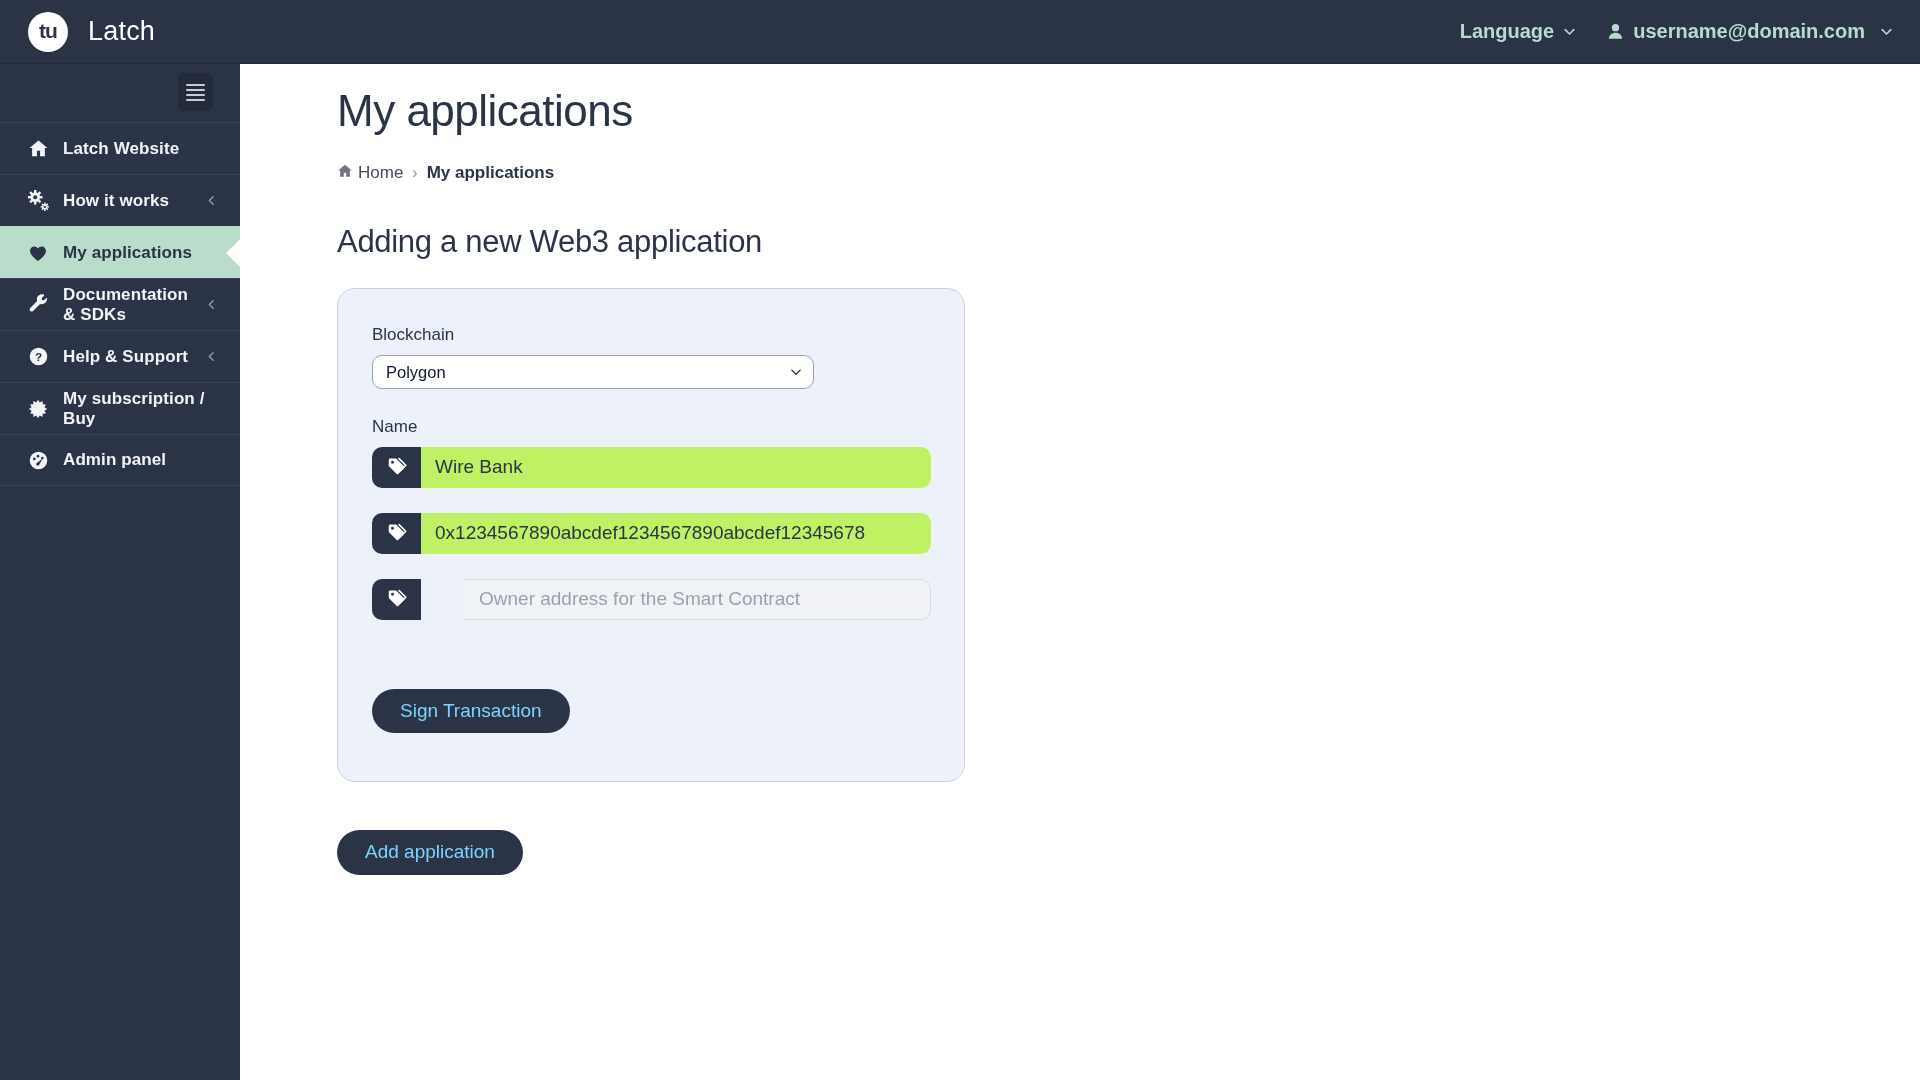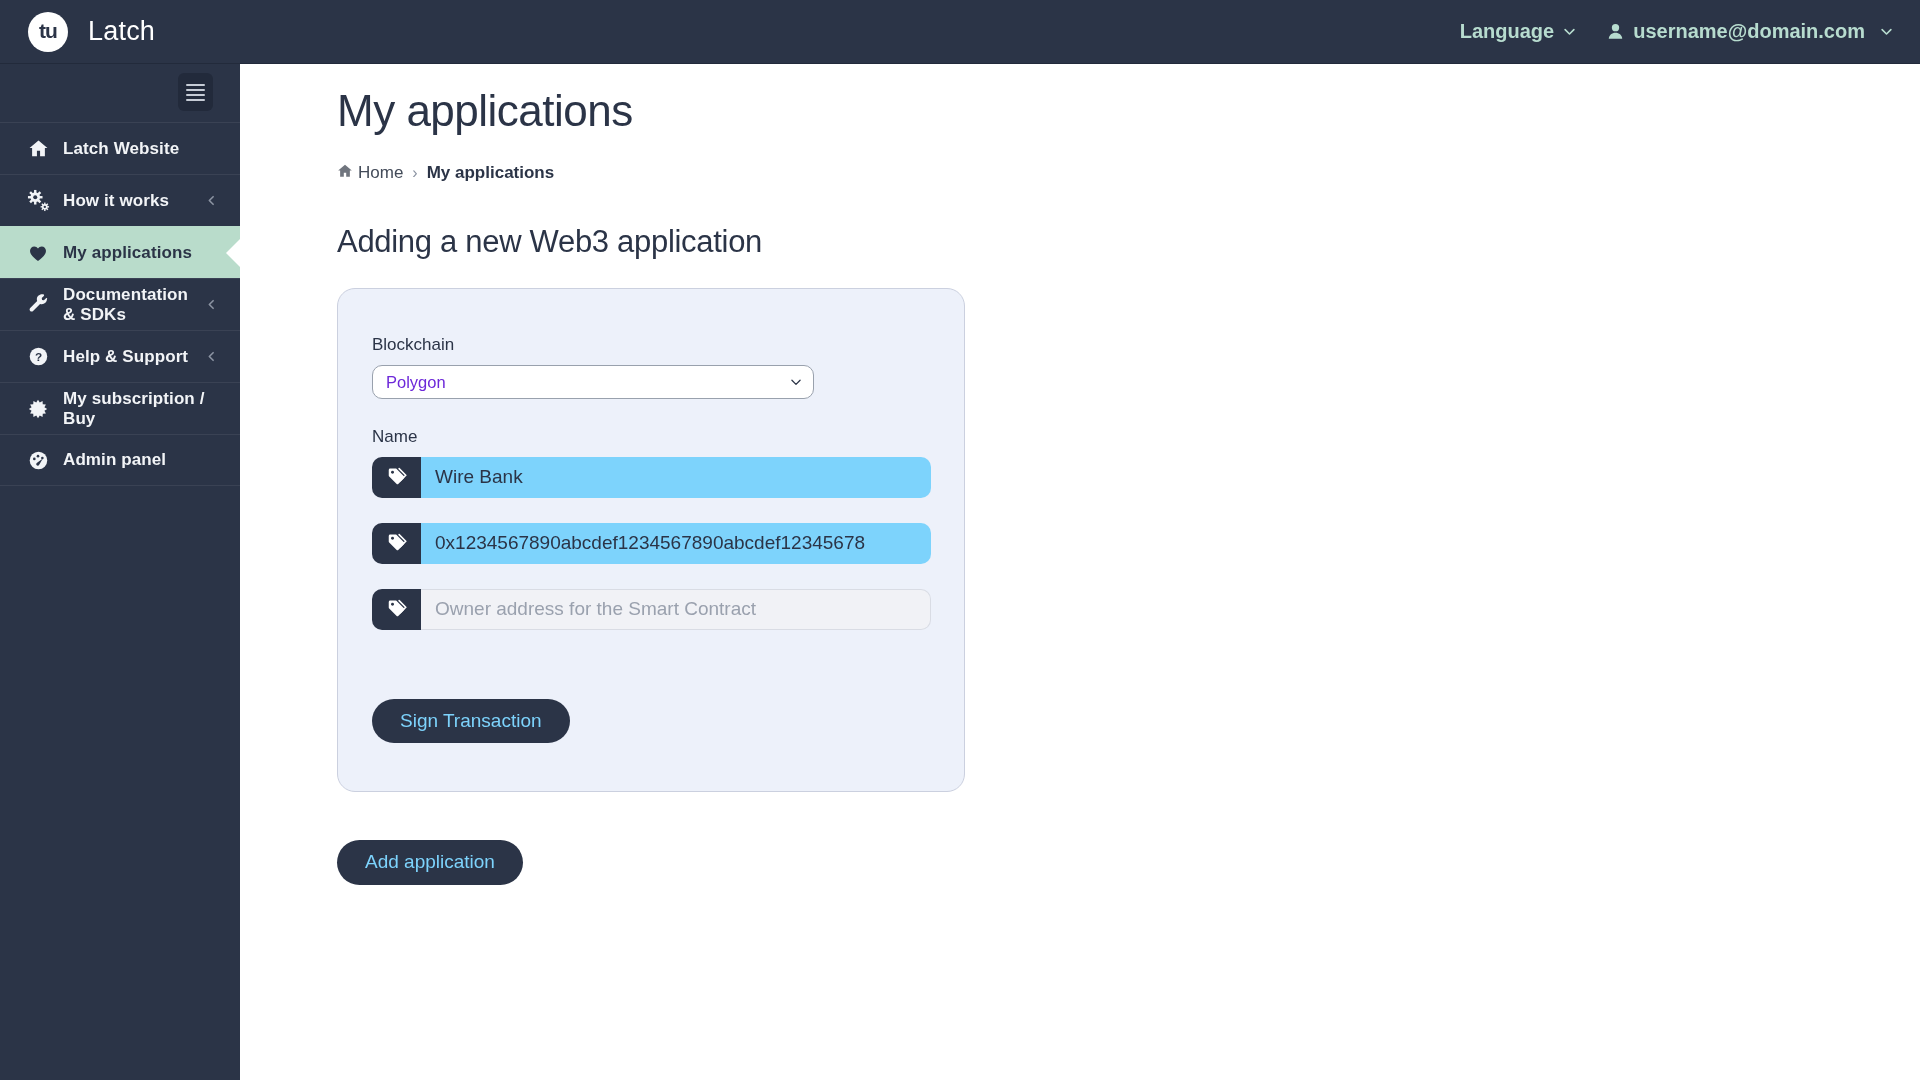--- a/index.html
+++ b/index.html
@@ -51,37 +51,37 @@
   .breadcrumb { display:flex; align-items:center; gap:7px; margin-top:26px;
     font-size:17px; color:#434b59;text-align:center; }
   .breadcrumb .bc-home { display:flex; align-items:center; gap:5px; cursor:pointer; }
   .breadcrumb .bc-sep { color:#8b93a2; font-size:16px; padding:0 2px; }
   .breadcrumb .bc-current { font-weight:700; color:#2b3447; }
   .section-heading { color:#2b3447; font-size:31px; font-weight:500; letter-spacing:-0.3px;
     margin-top:40px; }
 
   
   .card { width:628px; margin-top:28px; background:#edf1fa; border:1px solid #cbd0df;
-    border-radius:18px; padding:46px 34px 48px 34px; }
+    border-radius:18px; padding:36px 34px 48px 34px; }
   .field-label { font-size:17px; color:#2b3447; margin-bottom:10px; }
   .select-wrap { position:relative; width:442px; }
   .select-wrap select { width:100%; height:34px; border:1px solid #99a1ad; border-radius:10px;
-    background:#ffffff; color:#6d28d9; font-size:16.5px; padding:0 30px 0 13px;
+    background:#ffffff; color:#0f172a; font-size:16.5px; padding:0 30px 0 13px;
     appearance:none; -webkit-appearance:none; font-family:inherit; cursor:pointer; }
   .select-wrap .sel-chevron { position:absolute; right:11px; top:50%;
     transform:translateY(-50%); pointer-events:none; display:flex; }
   .name-label { margin-top:28px; }
   .input-group { display:flex; width:559px; height:41px; margin-bottom:25px;
     border-radius:10px; }
   .ig-addon { width:49px; flex:none; background:#2b3447; border-radius:10px 0 0 10px;
     display:flex; align-items:center; justify-content:center; }
   .input-group input { flex:1; min-width:0; border:none; border-radius:0 10px 10px 0;
-    background:#7dd3fc; font-size:19px; color:#2b3447; padding:0 14px;
+    background:#bef264; font-size:19px; color:#2b3447; padding:0 14px;
     font-family:inherit; outline:none; }
-  .input-group.muted input { background:#f1f2f6; border:1px solid #d9dce4; border-left:none; }
+  .input-group.muted input { background:#f1f2f6; border:1px solid #d9dce4; border-left:none;margin-left:44px; }
   .input-group.muted input::placeholder { color:#9aa1ae; opacity:1; }
   .pill-btn { display:inline-block; background:#2b3447; color:#7dd3fc; border:none;
     border-radius:23px; height:44px; padding:0 28px; font-size:19px; font-family:inherit;
     cursor:pointer; }
   .sign-btn { margin-top:44px; }
   .add-btn { margin-top:48px; height:45px; }
 </style>
 </head>
 <body>
 

